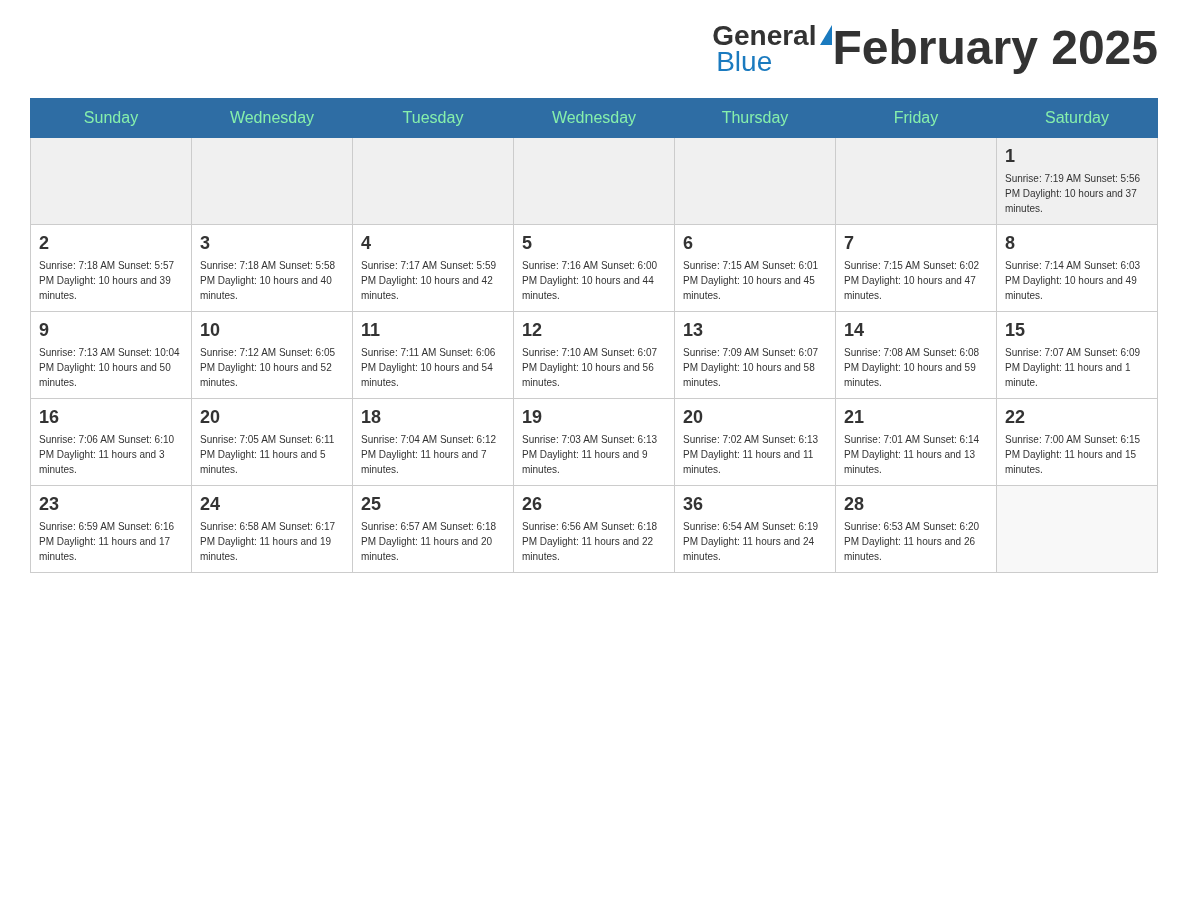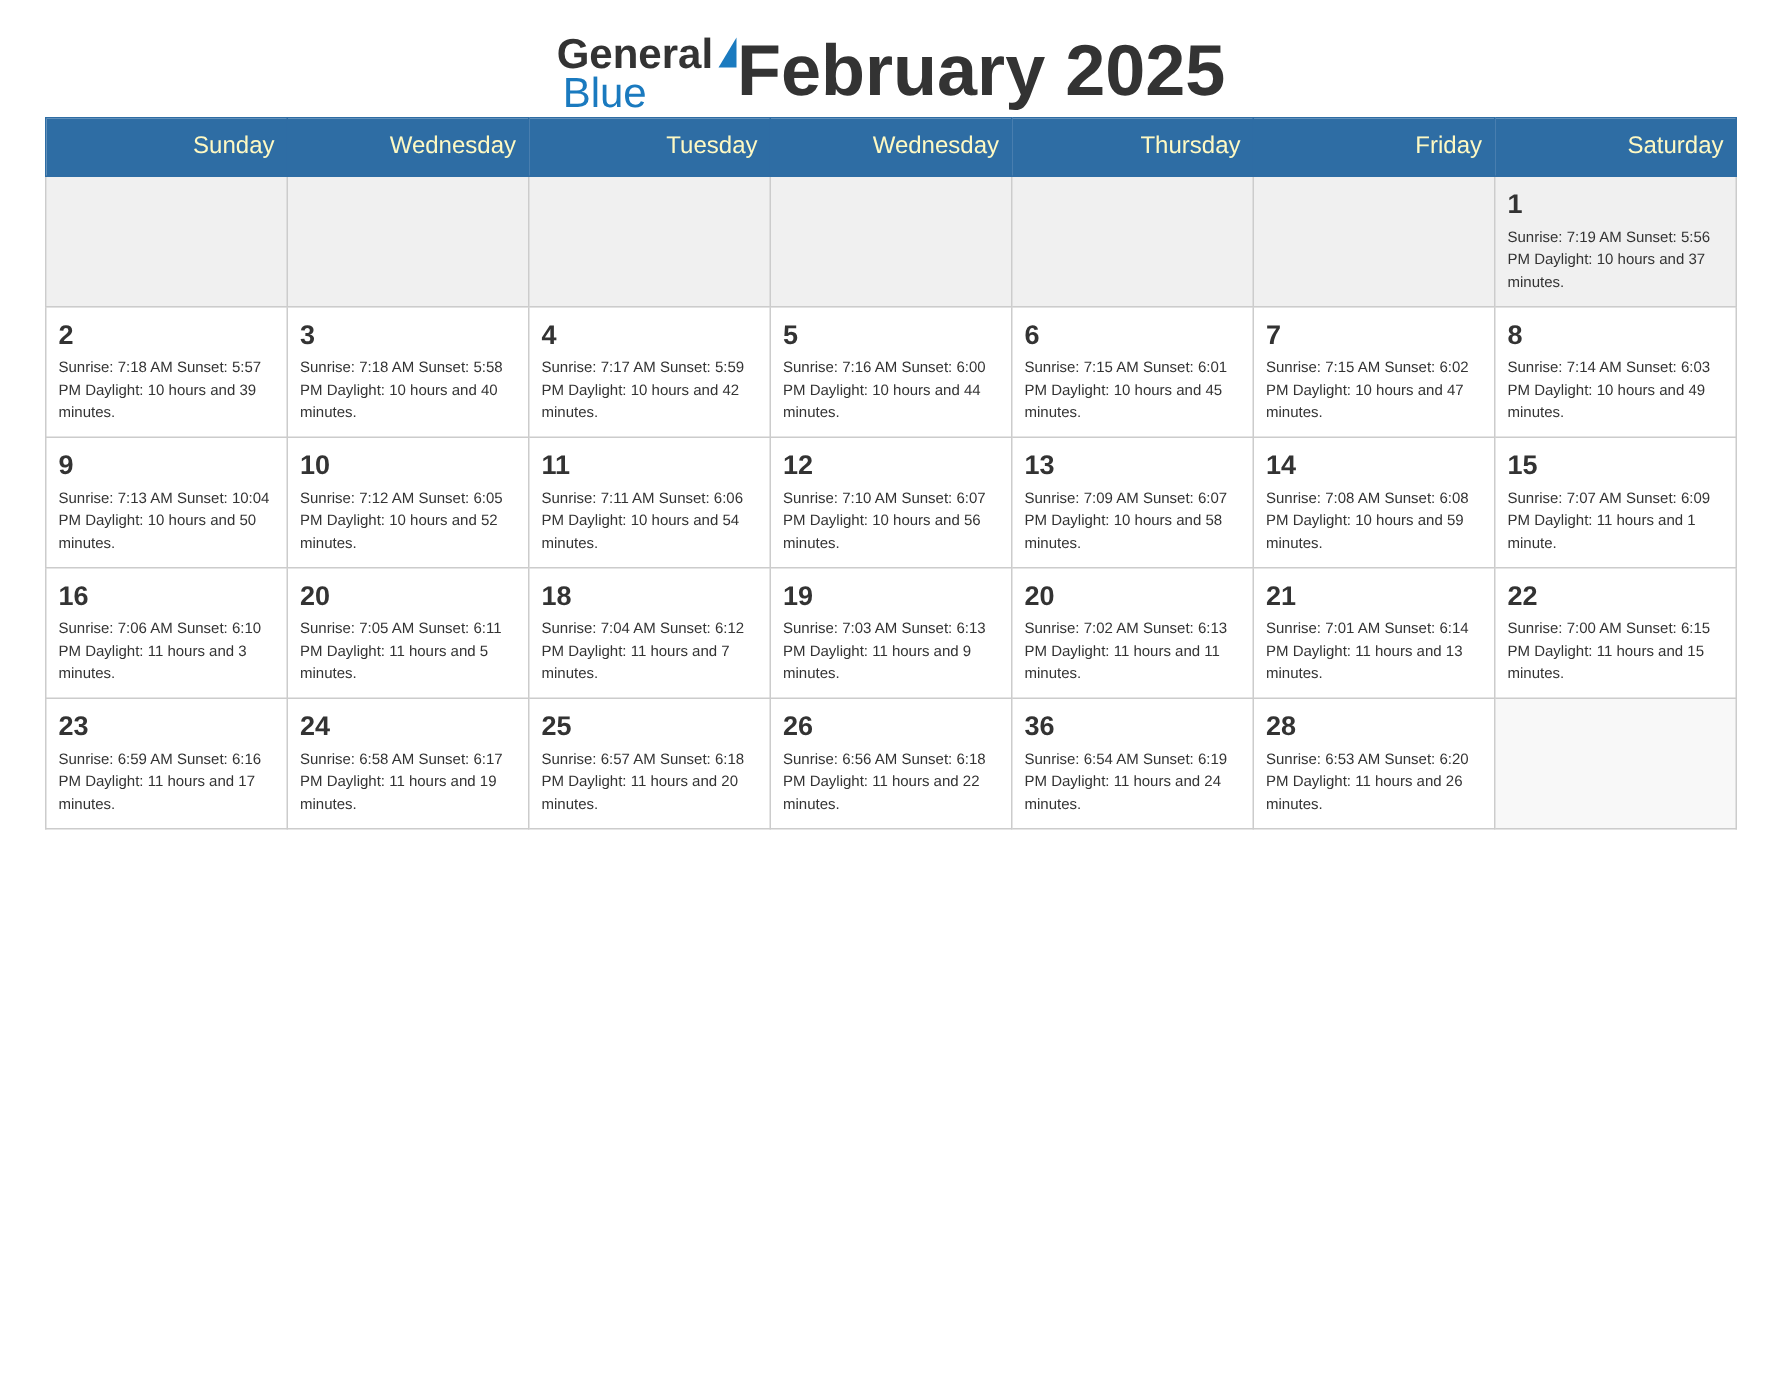--- a/index.html
+++ b/index.html
@@ -4,22 +4,23 @@
   <style>
     * { box-sizing: border-box; margin: 0; padding: 0; }
     body {
       font-family: Arial, sans-serif;
       background: #fff;
       padding: 20px 30px;
       color: #333;
     }
     .header {
       display: flex;
-      justify-content: center;
+      justify-content: flex-end;
       align-items: flex-start;
+      margin-bottom: 20px;
     }
     .logo {
       display: flex;
       flex-direction: column;
       align-items: flex-start;
     }
     .title-area {
       text-align: right;
     }
     .month-title {
@@ -31,23 +32,23 @@
       font-size: 22px;
       color: #555;
       margin-top: 4px;
     }
     .calendar {
       width: 100%;
       border-collapse: collapse;
     }
     .calendar th {
       background-color: #2e6da4;
-      color: #fef9c3;
+      color: #86efac;
       padding: 10px 8px;
-      text-align: right;
+      text-align: center;
       font-size: 16px;
       font-weight: normal;
       border: 1px solid #2e6da4;
     }
     .calendar td {
       vertical-align: top;
       padding: 8px;
       border: 1px solid #ccc;
       width: calc(100% / 7);
       min-height: 110px;

